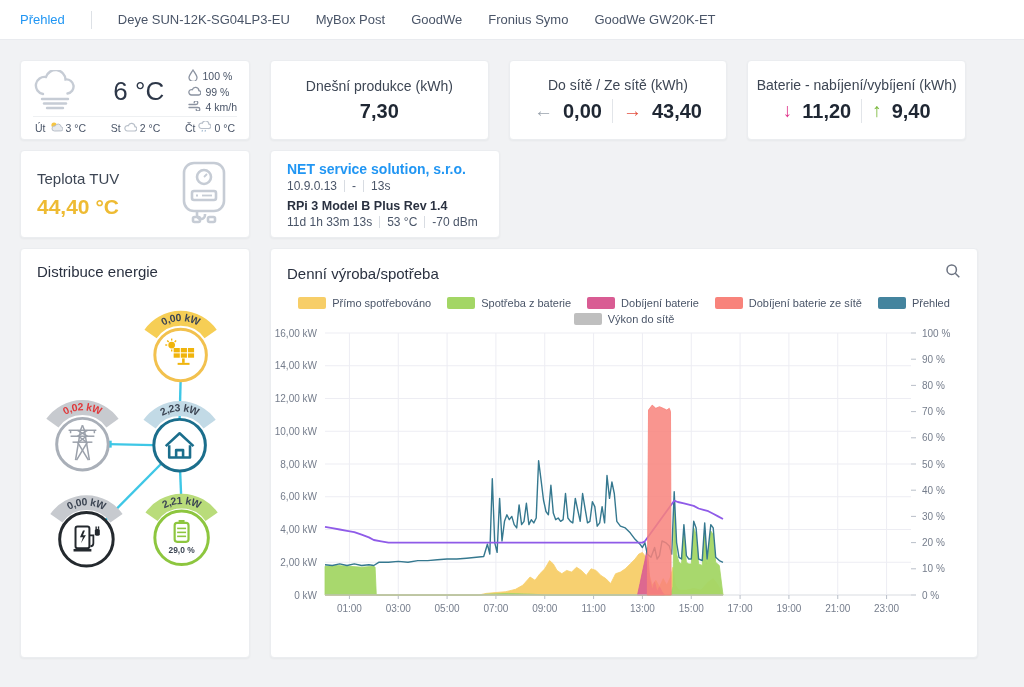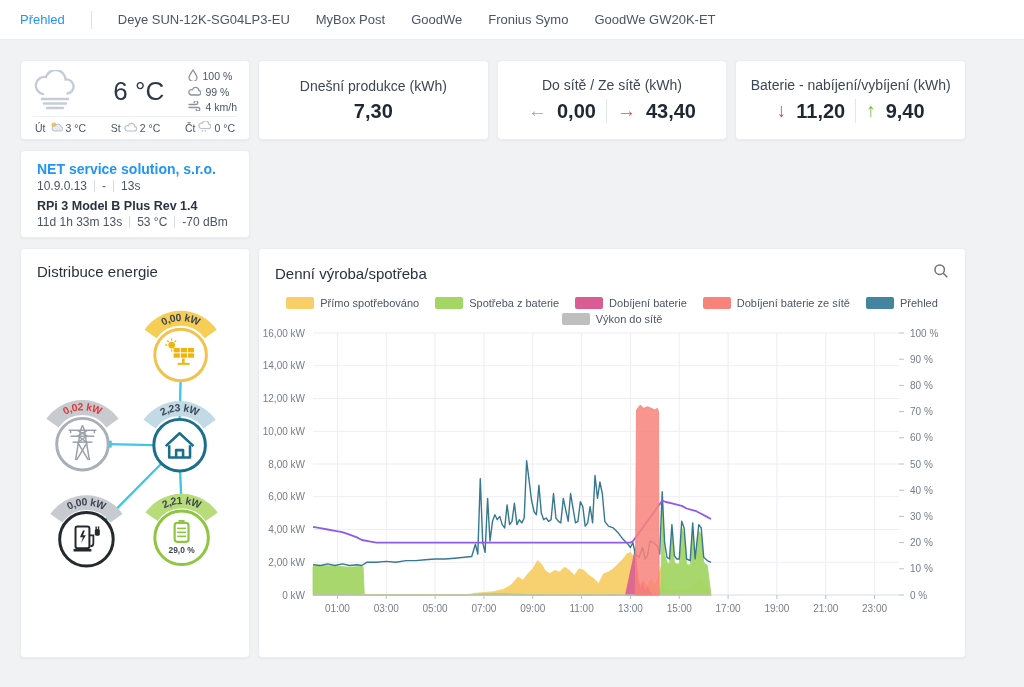--- a/index.html
+++ b/index.html
@@ -14,21 +14,21 @@
   .topbar {
     height:40px; background:#fff; display:flex; align-items:center;
     padding:0 20px; gap:26px; font-size:13px; color:#4a5568;
     border-bottom:1px solid #e9ebef;
   }
   .topbar .nav-item { cursor:pointer; white-space:nowrap; }
   .topbar .active { color:#2196f3; }
   .topbar .vdiv { width:1px; height:18px; background:#dde1e6; }
   
   .content { padding:20px 0 0 20px; width:966px; }
-  .row { display:flex; gap:8px; margin-bottom:10px;align-items:center; }
+  .row { display:flex; gap:20px; margin-bottom:10px;align-items:center; }
   .card {
     background:#fff; border:1px solid #ebedf0; border-radius:4px;
     box-shadow:0 1px 2px rgba(40,50,60,.05);
   }
   
   .weather-card { width:230px; min-width:230px; height:80px; padding:6px 12px 0 12px; display:flex; flex-direction:column; }
   .weather-main { display:flex; align-items:center; flex:1; }
   .weather-temp { font-size:26px; font-weight:500; color:#2d3748; margin-left:10px; flex:1; text-align:center; }
   .weather-stats { font-size:10.5px; color:#4a5568; line-height:15px; }
   .weather-stats .stat { display:flex; align-items:center; gap:4px; justify-content:flex-start; }
@@ -164,20 +164,39 @@
         <span class="arrow pink">↓</span>
         <span>11,20</span>
         <span class="sep"></span>
         <span class="arrow green">↑</span>
         <span>9,40</span>
       </div>
     </div>
   </div>
 
   <div class="row">
+    <div class="card tuv-card">
+      <div>
+        <div class="tuv-title">Teplota TUV</div>
+        <div class="tuv-value">44,40 °C</div>
+      </div>
+      <span>
+        <svg width="58" height="64" viewBox="0 0 58 64" fill="none" stroke="#c6ccd5" stroke-width="2.6">
+          <rect x="9" y="3" width="40" height="48" rx="10"></rect>
+          <circle cx="29" cy="17" r="7"></circle>
+            <line x1="29" y1="17" x2="32" y2="14" stroke-width="1.8"></line>
+          <rect x="17" y="31" width="24" height="9" rx="2"></rect>
+          <line x1="21" y1="35.5" x2="23" y2="35.5" stroke-width="1.8"></line>
+            <line x1="27" y1="35.5" x2="37" y2="35.5" stroke-width="1.8"></line>
+          <path d="M22 51 v4 a4 4 0 0 0 8 0 v-1"></path>
+          <rect x="18" y="57" width="7" height="5" rx="1.5"></rect>
+            <rect x="33" y="57" width="7" height="5" rx="1.5"></rect>
+        </svg>
+      </span>
+    </div>
 
     <div class="card gw-card">
       <div class="gw-name">NET service solution, s.r.o.</div>
       <div class="gw-line">
         <span>10.9.0.13</span>
         <span class="sep"></span>
         <span>-</span>
         <span class="sep"></span>
         <span>13s</span>
       </div>

